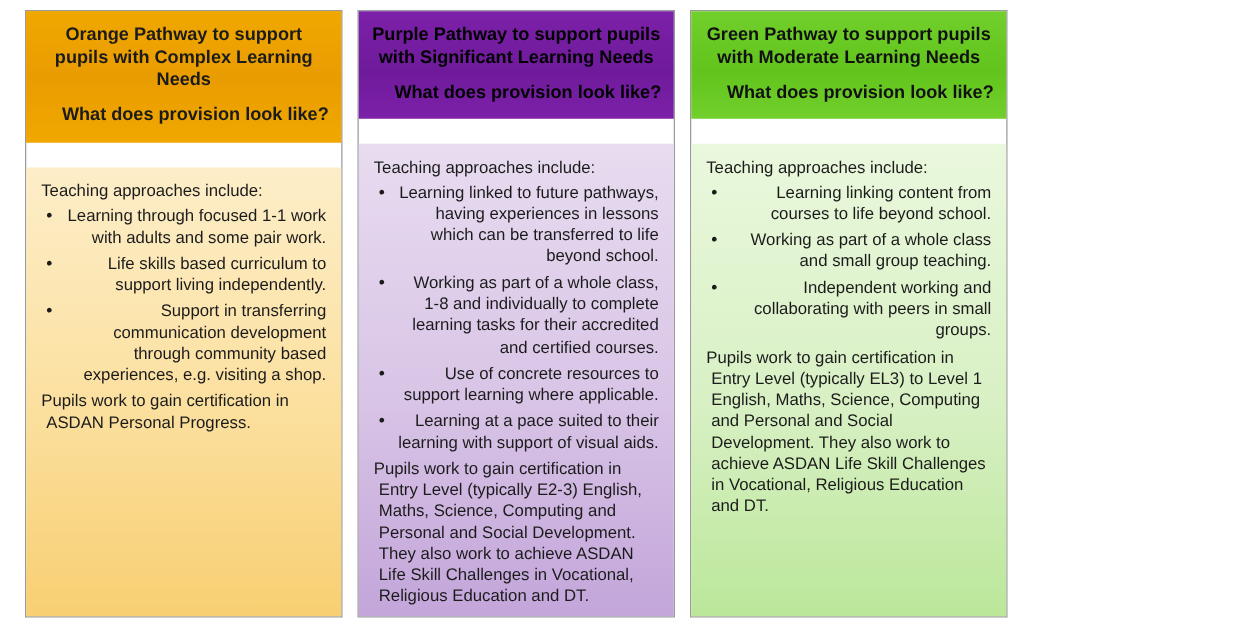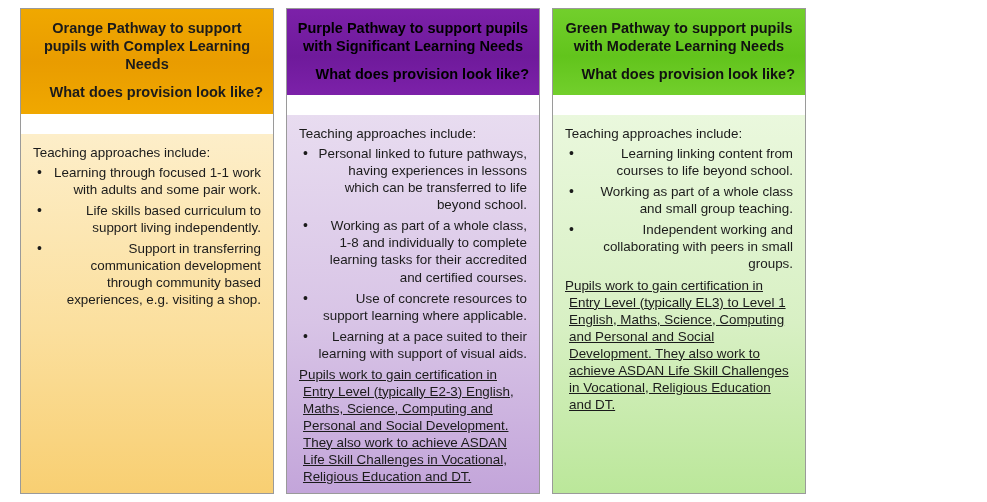--- a/index.html
+++ b/index.html
@@ -70,21 +70,20 @@
     content: "\2022";
     position: absolute;
     left: -12px;
     top: 0;
     font-size: 14px;
   }
   .closing {
     margin: 4px 0 0 0;
     padding-left: 4px;
     text-indent: -4px;
-    text-decoration: underline;
   }
 
   
   .col-orange .col-header {
     background: linear-gradient(180deg, #f0a800 0%, #e99c00 50%, #f0a800 100%);
     background-color: #efa400;
     color: #1b1b1b;
   }
   .col-orange .col-body {
     background: linear-gradient(180deg, #fdeec9 0%, #fbdf9d 55%, #f8cf72 100%);
@@ -120,32 +119,33 @@
       <span>Orange Pathway to support pupils with Complex Learning Needs</span>
       <span class="sub">What does provision look like?</span>
     </div>
     <div class="col-body">
       <p class="intro">Teaching approaches include:</p>
       <ul class="bullets">
         <li>Learning through focused 1-1 work with adults and some pair work.</li>
         <li>Life skills based curriculum to support living independently.</li>
         <li>Support in transferring communication development through community based experiences, e.g. visiting a shop.</li>
       </ul>
+      <p class="closing">Pupils work to gain certification in ASDAN Personal Progress.</p>
     </div>
   </div>
 
   <div class="column col-purple">
     <div class="col-header">
       <span>Purple Pathway to support pupils with Significant Learning Needs</span>
       <span class="sub">What does provision look like?</span>
     </div>
     <div class="col-body">
       <p class="intro">Teaching approaches include:</p>
       <ul class="bullets">
-        <li>Personal linked to future pathways, having experiences in lessons which can be transferred to life beyond school.</li>
+        <li>Learning linked to future pathways, having experiences in lessons which can be transferred to life beyond school.</li>
         <li>Working as part of a whole class, 1-8 and individually to complete learning tasks for their accredited and certified courses.</li>
         <li>Use of concrete resources to support learning where applicable.</li>
         <li>Learning at a pace suited to their learning with support of visual aids.</li>
       </ul>
       <p class="closing">Pupils work to gain certification in Entry Level (typically E2-3) English, Maths, Science, Computing and Personal and Social Development. They also work to achieve ASDAN Life Skill Challenges in Vocational, Religious Education and DT.</p>
     </div>
   </div>
 
   <div class="column col-green">
     <div class="col-header">

